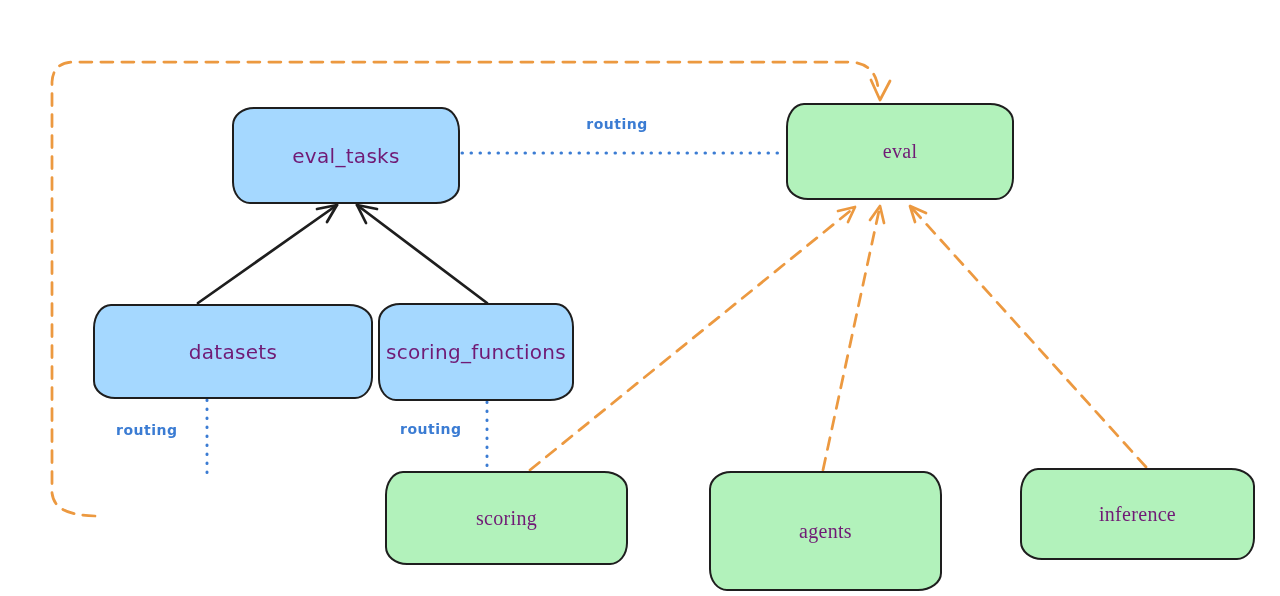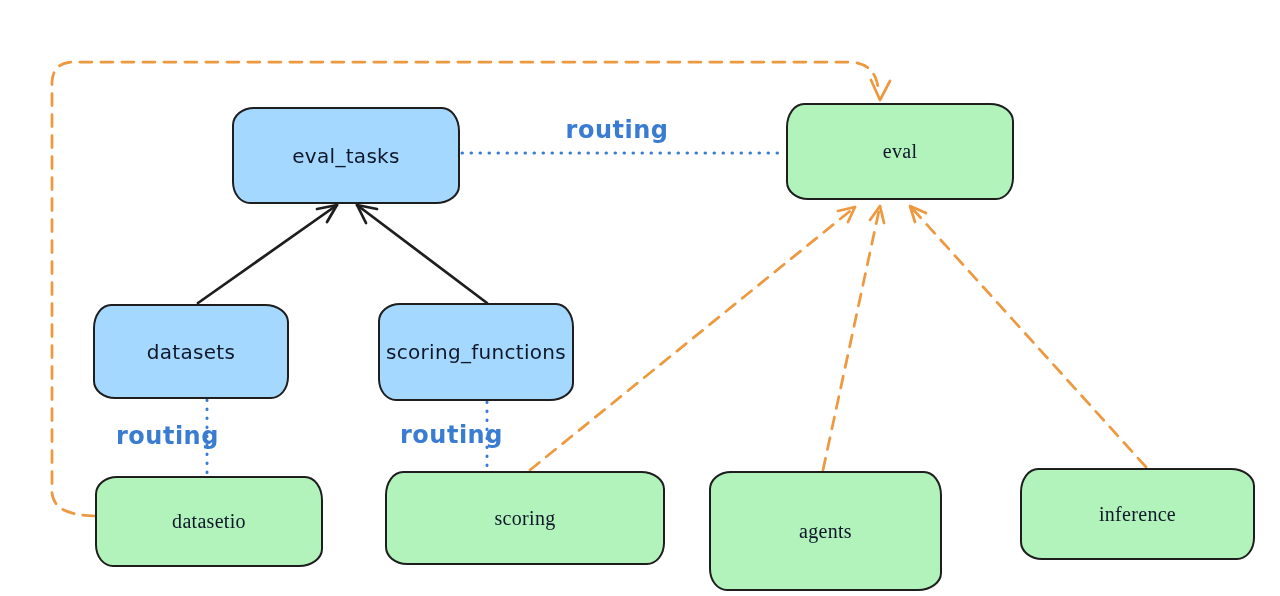--- a/index.html
+++ b/index.html
@@ -19,32 +19,32 @@
     pointer-events: none;
   }
   .node {
     position: absolute;
     box-sizing: border-box;
     border: 2.75px solid var(--stroke, #1e1e1e);
     display: flex;
     align-items: center;
     justify-content: center;
     font-size: 20px;
-    color: #0f172a;
+    color: #701a75;
     letter-spacing: 0.3px;
   }
   .node.blue  { background: var(--blue-fill,  #a5d8ff); }
   .node.green { background: var(--green-fill, #b2f2bb); font-family: Liberation Serif, serif; }
   
   .r1 { border-radius: 22px 18px 24px 18px / 18px 24px 18px 22px; }
   .r2 { border-radius: 18px 24px 18px 22px / 24px 18px 22px 18px; }
   .edge-label {
     position: absolute;
     color: var(--routing-blue, #3b7cd3);
-    font-size: 24px;
+    font-size: 14px;
     font-weight: bold;
     letter-spacing: 0.5px;
   }
   .black-line  { stroke: var(--stroke, #1e1e1e); stroke-width: 2.75; fill: none; stroke-linecap: round; stroke-linejoin: round; }
   .blue-dotted { stroke: var(--routing-blue, #3b7cd3); stroke-width: 3; fill: none; stroke-linecap: round; stroke-dasharray: 0.5 8.5; }
   .orange-dash { stroke: var(--orange, #ec9940); stroke-width: 2.75; fill: none; stroke-linecap: round; stroke-dasharray: 12 9; }
   .orange-head { stroke: var(--orange, #ec9940); stroke-width: 2.75; fill: none; stroke-linecap: round; stroke-linejoin: round; }
 </style>
 </head>
 <body>
@@ -76,33 +76,30 @@
   </svg>
 
   <div class="node blue r1" style="left:232px;  top:107px; width:228px; height:97px;">
     <span>eval_tasks</span>
   </div>
 
   <div class="node green r2" style="left:786px;  top:103px; width:228px; height:97px;">
     <span>eval</span>
   </div>
 
-  <div class="node blue r2" style="left:93px;   top:304px; width:196px; height:95px;">
+  <div class="node blue r2" style="left:93px;   top:304px; width:280px; height:95px;">
     <span>datasets</span>
   </div>
 
   <div class="node blue r1" style="left:378px;  top:303px; width:196px; height:98px;">
     <span>scoring_functions</span>
   </div>
 
-  <div class="node green r1" style="left:95px;   top:476px; width:228px; height:91px;">
-    <span>datasetio</span>
-  </div>
 
-  <div class="node green r2" style="left:385px;  top:471px; width:280px; height:94px;">
+  <div class="node green r2" style="left:385px;  top:471px; width:243px; height:94px;">
     <span>scoring</span>
   </div>
 
   <div class="node green r1" style="left:709px;  top:471px; width:233px; height:120px;">
     <span>agents</span>
   </div>
 
   <div class="node green r2" style="left:1020px; top:468px; width:235px; height:92px;">
     <span>inference</span>
   </div>

